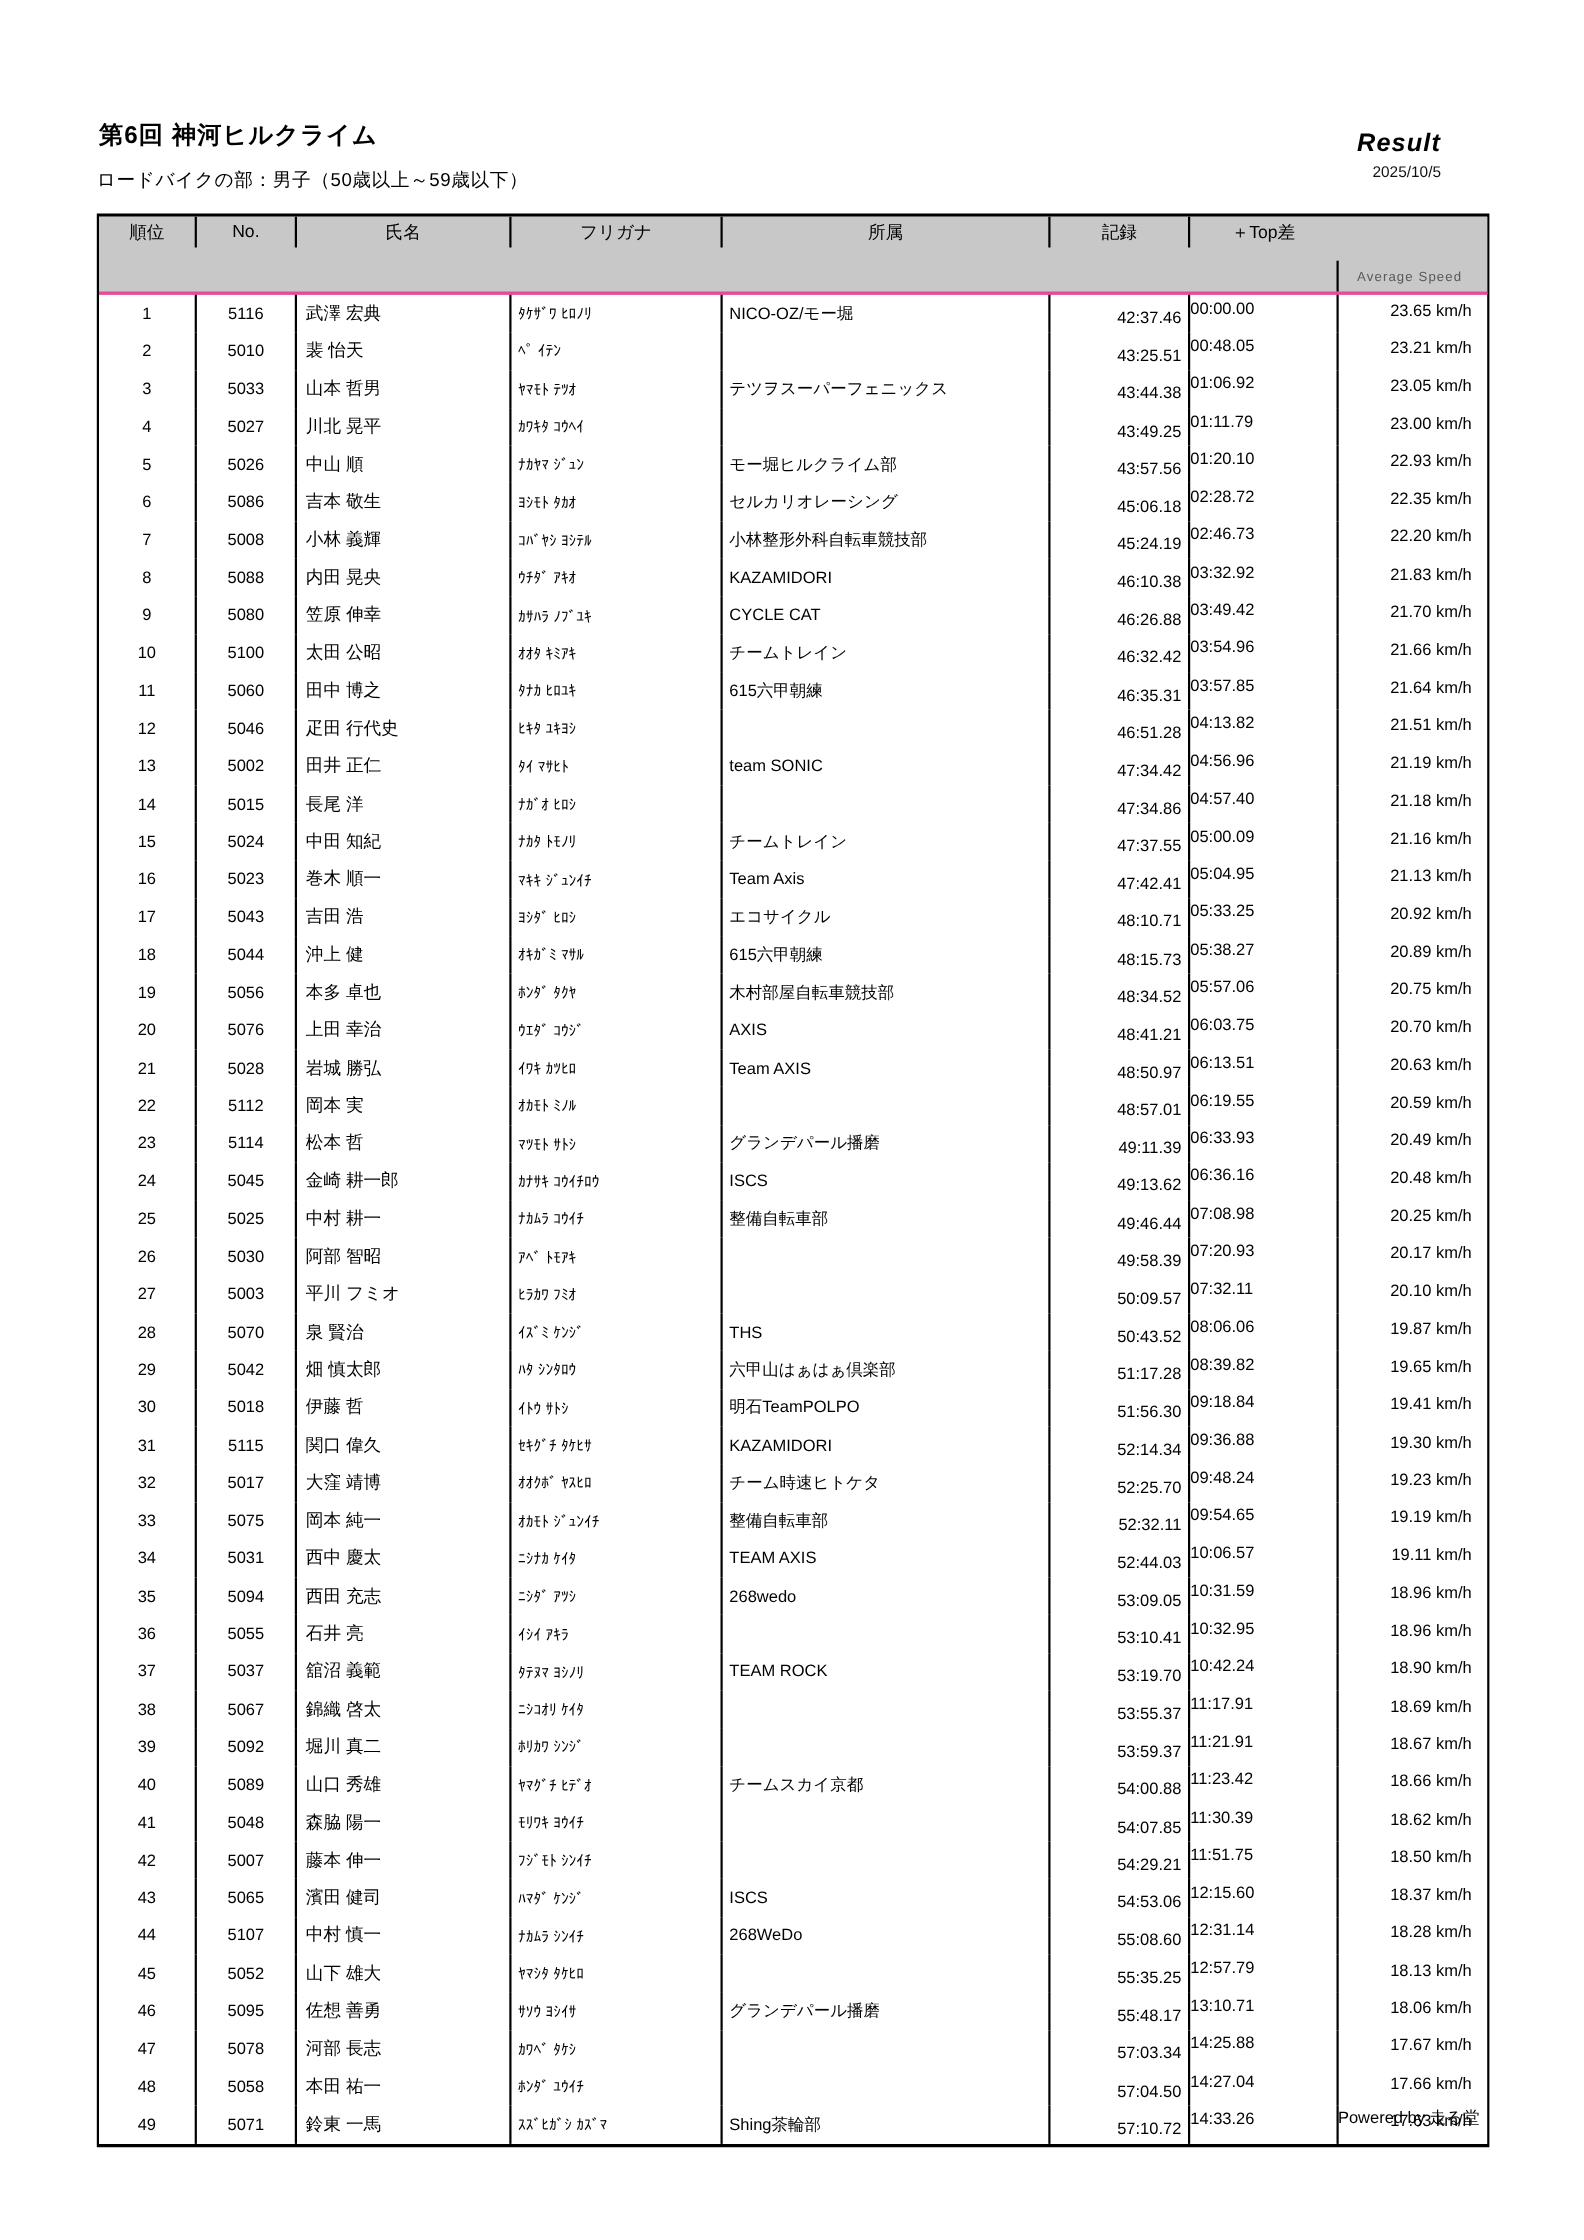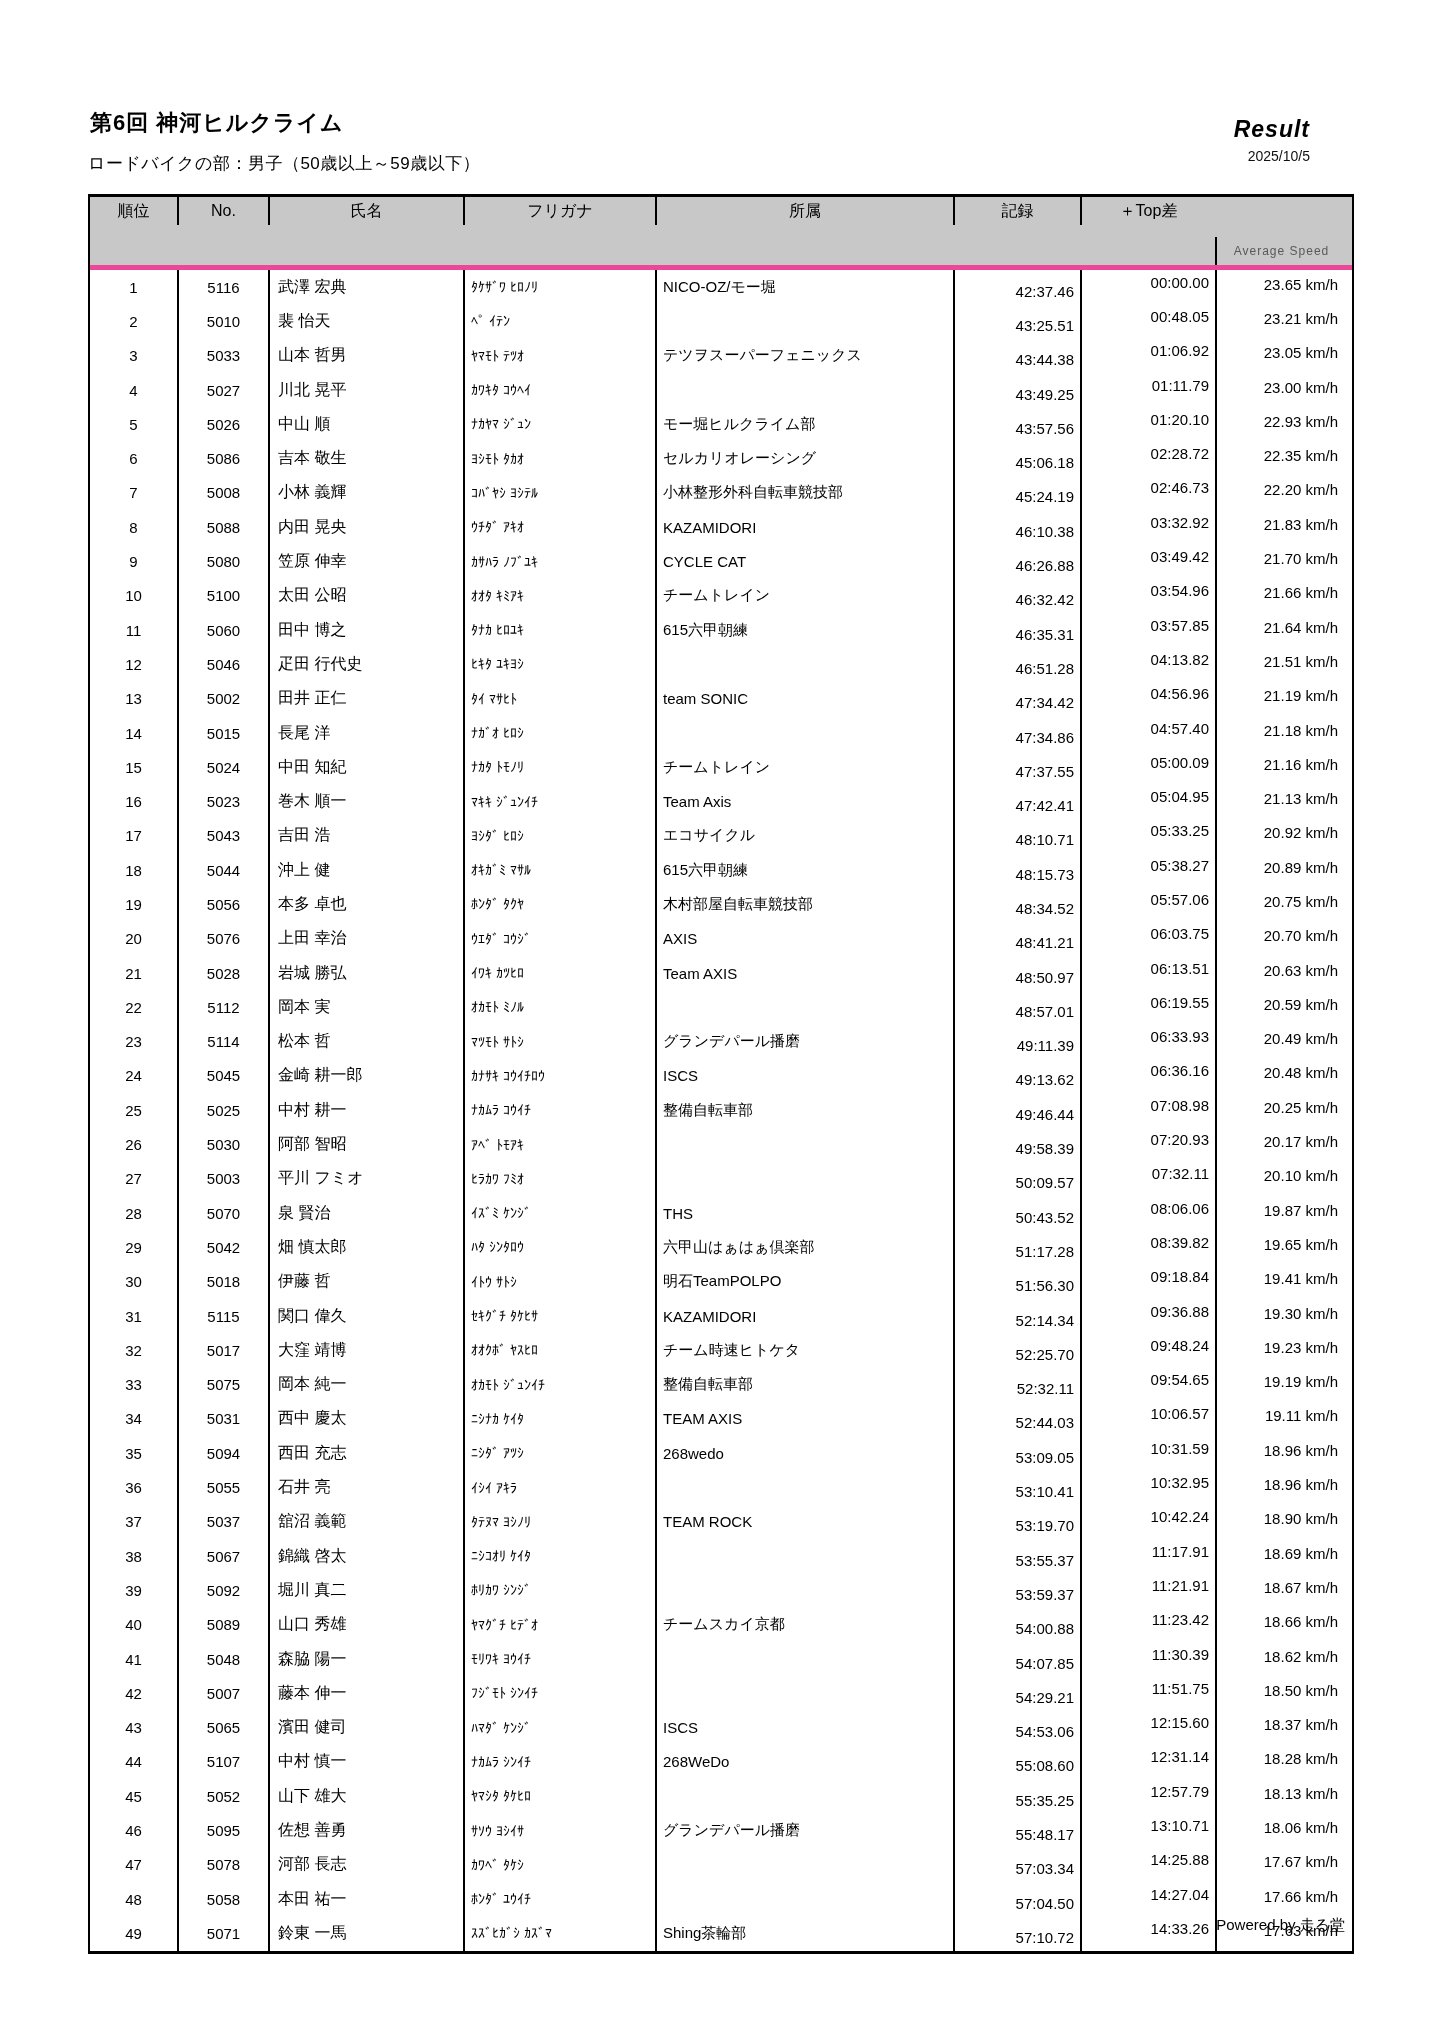--- a/index.html
+++ b/index.html
@@ -10,42 +10,42 @@
   .result-label { position:absolute; right:130px; top:116px; font-size:23px; font-weight:bold; font-style:italic; letter-spacing:1px; text-align:right; }
   .result-date { position:absolute; right:130px; top:148px; font-size:14px; text-align:right; color:#111; }
   .category-title { position:absolute; left:88px; top:152px; font-size:17px; letter-spacing:0.5px; }
 
   .results-table {
     position:absolute; left:88px; top:194px; width:1266px;
     border:2px solid #000; border-top-width:3px; border-bottom-width:3px;
     background:#fff;
   }
   .tr { display:grid; grid-template-columns:87px 91px 195px 192px 298px 127px 135px 131px; }
-  .thead { background:#c8c8c8; border-bottom:5px solid #ec4899; }
+  .thead { background:#c8c8c8; border-bottom:3px solid #ec4899; }
   .thead .th {
     height:28px; display:flex; align-items:center; justify-content:center;
     font-size:16px; border-left:2px solid #000;
   }
   .thead .th:first-child { border-left:none; }
   .th.h-speed { font-size:12px; color:#595959; letter-spacing:1px; font-weight:normal;margin-top:40px; }
 
   .tbody .tr { height:34.3px; }
   .td {
     display:flex; align-items:center; border-left:2px solid #000;
     font-size:15px; overflow:hidden; white-space:nowrap;
   }
   .td:first-child { border-left:none; }
   .td.c-rank { justify-content:center; }
   .td.c-no { justify-content:center; }
   .td.c-name { padding-left:8px; font-size:16px; }
   .td.c-furigana { padding-left:6px; font-size:14px; }
   .td.c-team { padding-left:6px; font-size:15px; }
   .td.c-time { justify-content:flex-end; padding-right:6px; transform:translateY(0); }
   .td.c-time span { transform:translateY(4px); }
-  .td.c-gap { justify-content:flex-end; padding-right:6px; }
+  .td.c-gap { justify-content:flex-start; padding-right:6px; }
   .td.c-gap span { transform:translateY(-5px); }
   .td.c-speed { justify-content:flex-end; padding-right:8px; font-weight:normal; }
   .td.c-speed span { transform:translateY(-3px); }
 
   .footer-credit { position:absolute; right:95px; top:1916px; font-size:15px; }
 </style>
 </head>
 <body>
 
 <div class="page">

